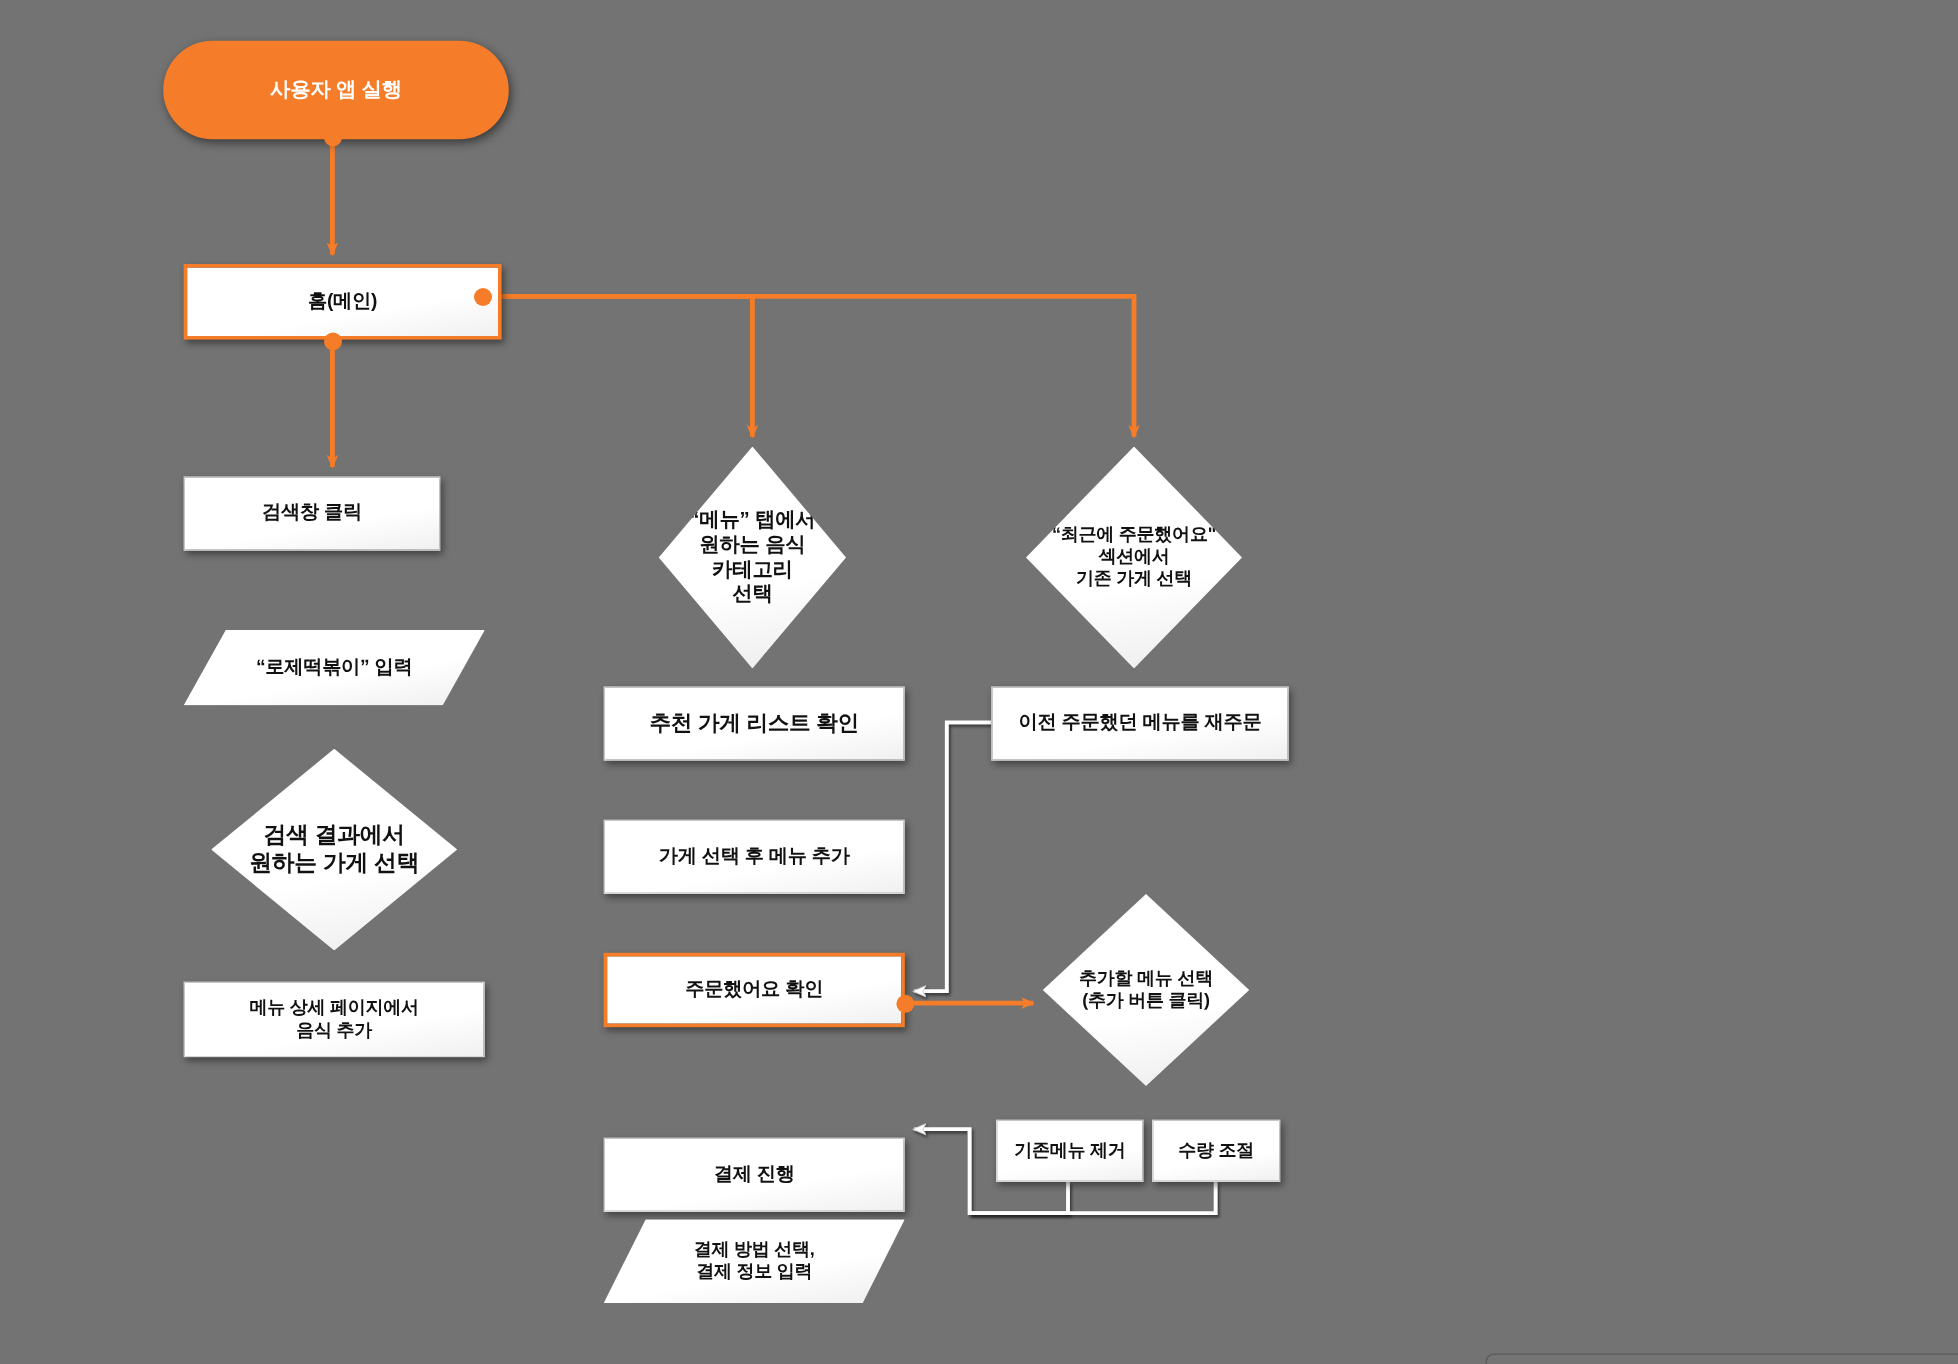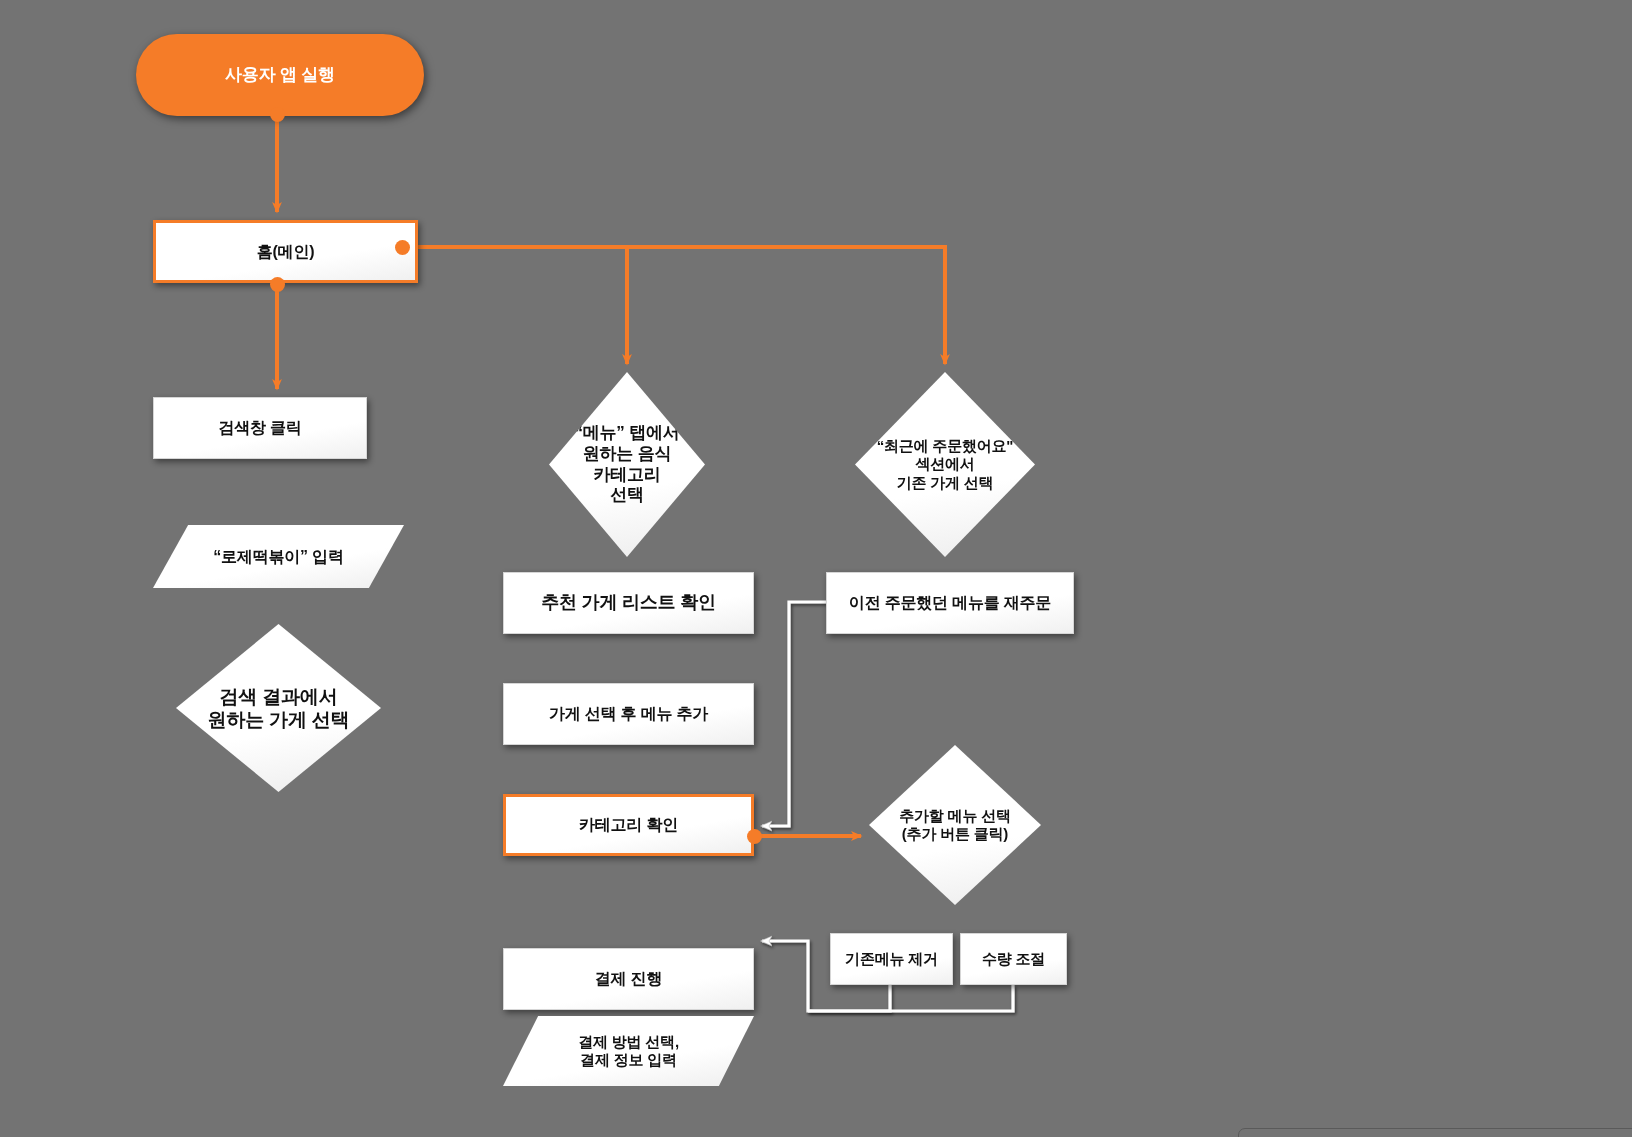--- a/index.html
+++ b/index.html
@@ -168,38 +168,42 @@
 
   <div class="node shape-para" style="left:153px; top:525px; width:251px; height:63px; font-size:16px;">
     <span class="node-label">“로제떡볶이” 입력</span>
   </div>
 
   <div class="node shape-diamond" style="left:176px; top:624px; width:205px; height:168px; font-size:19px;">
     <span class="node-label">검색 결과에서
 원하는 가게 선택</span>
   </div>
 
+  <div class="node shape-rect" style="left:153px; top:818px; width:251px; height:63px; font-size:15px;">
+    <span class="node-label">메뉴 상세 페이지에서
+음식 추가</span>
+  </div>
 
   <div class="node shape-diamond" style="left:549px; top:372px; width:156px; height:185px; font-size:17px;">
     <span class="node-label">“메뉴” 탭에서
 원하는 음식
 카테고리
 선택</span>
   </div>
 
   <div class="node shape-rect" style="left:503px; top:572px; width:251px; height:62px; font-size:18px;">
     <span class="node-label">추천 가게 리스트 확인</span>
   </div>
 
   <div class="node shape-rect" style="left:503px; top:683px; width:251px; height:62px; font-size:16px;">
     <span class="node-label">가게 선택 후 메뉴 추가</span>
   </div>
 
   <div class="node shape-rect accent" style="left:503px; top:794px; width:251px; height:62px; font-size:16px;">
-    <span class="node-label">카테고리 확인</span>
+    <span class="node-label">주문했어요 확인</span>
   </div>
 
   <div class="node shape-rect" style="left:503px; top:948px; width:251px; height:62px; font-size:16px;">
     <span class="node-label">결제 진행</span>
   </div>
 
   <div class="node shape-para" style="left:503px; top:1016px; width:251px; height:70px; font-size:15px;">
     <span class="node-label">결제 방법 선택,
 결제 정보 입력</span>
   </div>

